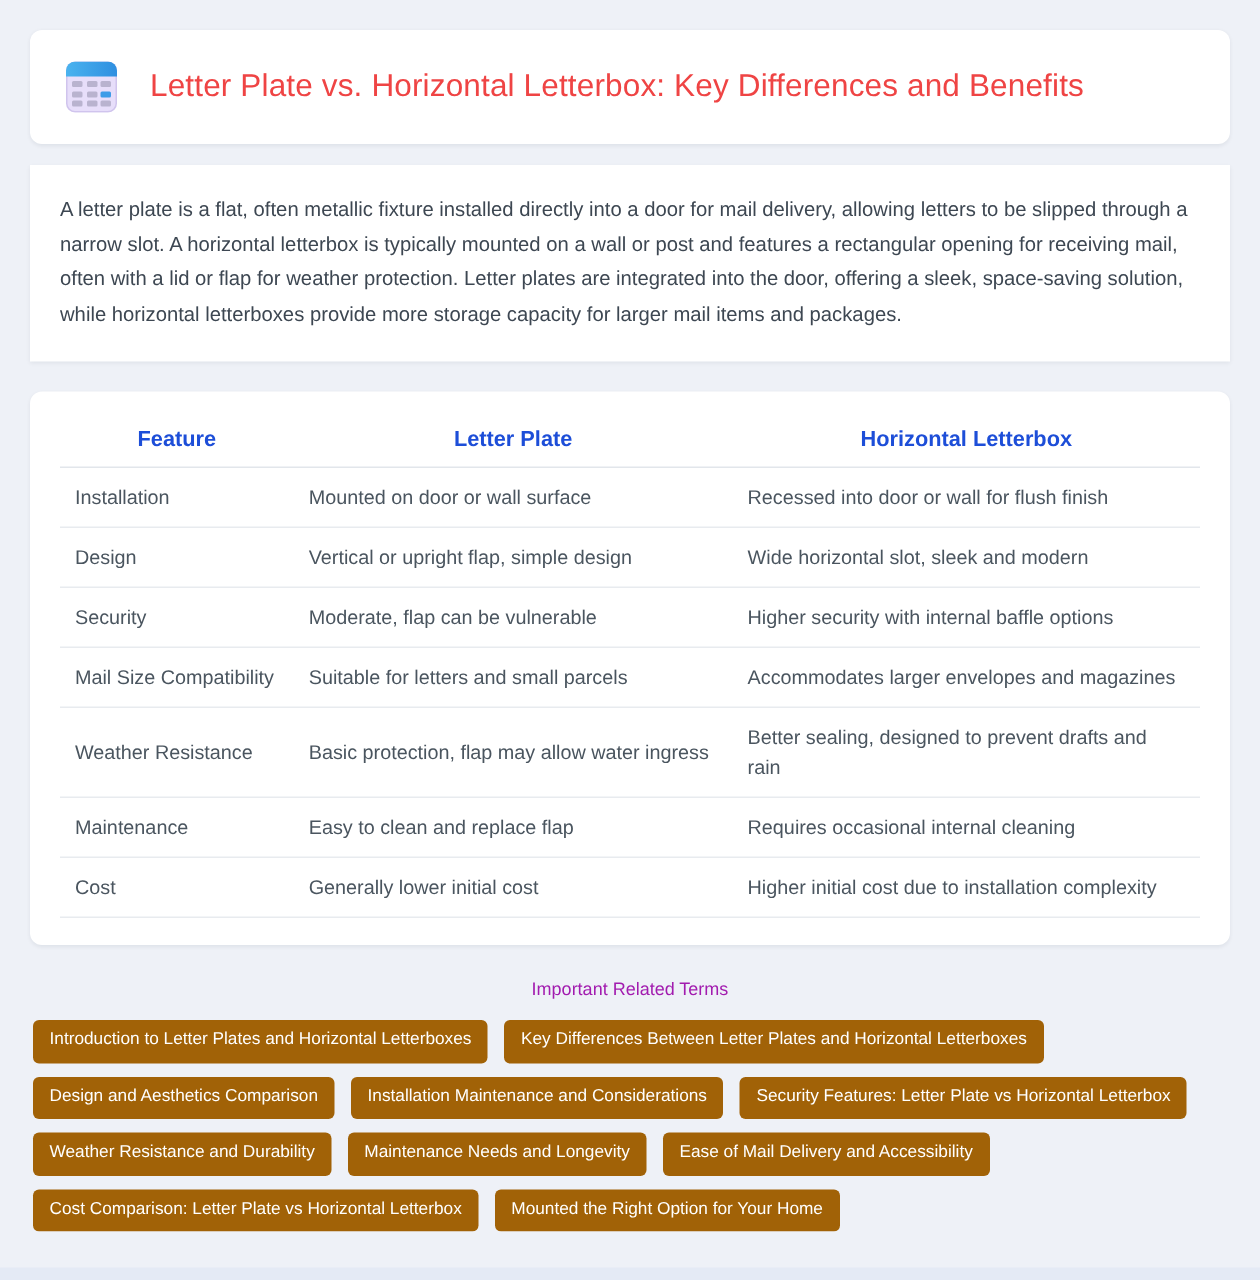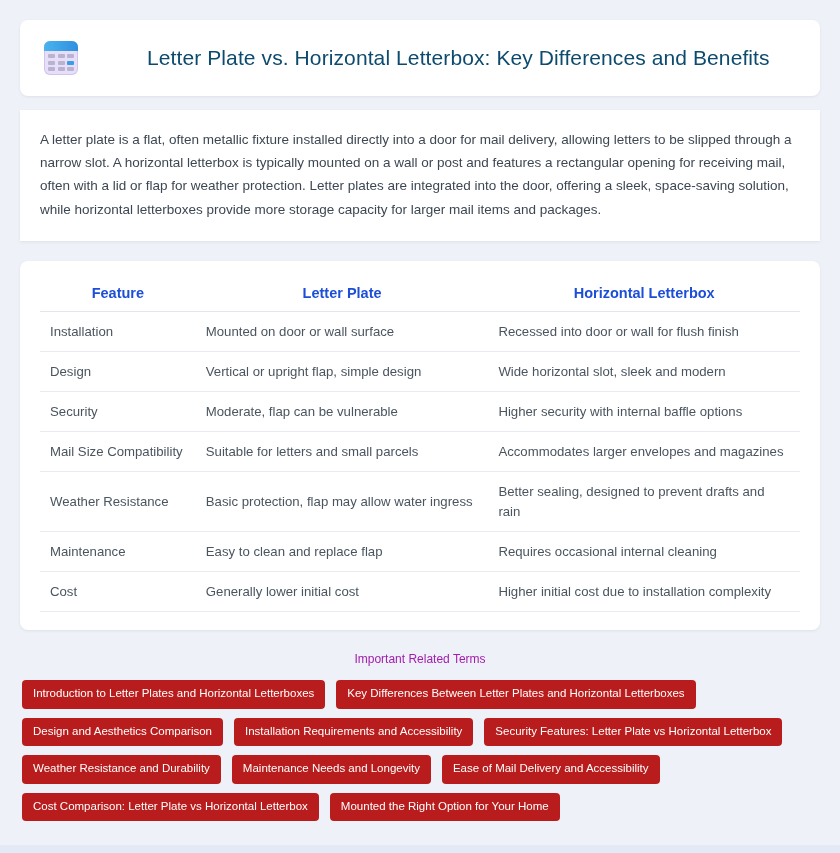--- a/index.html
+++ b/index.html
@@ -59,25 +59,24 @@
   }
   .cal-icon .cal-grid i {
     display: block;
     background: #b9b3cf;
     border-radius: 1px;
   }
   .cal-icon .cal-grid i.accent { background: #3d9ce8; }
 
   .header-title {
     font-size: 21px;
-    color: #0c4a6e;
+    color: #ef4444;
     font-weight: 400;
     letter-spacing: 0.1px;
     line-height: 1.2;
-    margin-left: 47px;
   }
 
   
   .desc-card {
     margin-top: 14px;
     background: #ffffff;
     border-radius: 0;
     box-shadow: 0 1px 3px rgba(16,24,40,0.07);
     padding: 18px 20px 20px 20px;
   }
@@ -131,21 +130,21 @@
     margin-bottom: 14px;
   }
   .tags {
     display: flex;
     flex-wrap: wrap;
     gap: 9px 11px;
     justify-content: flex-start;
     padding: 0 2px;
   }
   .tag {
-    background: #b91c1c;
+    background: #a16207;
     color: #ffffff;
     font-size: 11.5px;
     line-height: 1;
     padding: 8px 11px 9px 11px;
     border-radius: 4px;
     white-space: nowrap;
     cursor: pointer;
   }
 
   
@@ -241,21 +240,21 @@
           </tr>
         </tbody>
     </table>
   </div>
 
   <h2 class="terms-heading">Important Related Terms</h2>
   <div class="tags" id="tag-list">
       <span class="tag">Introduction to Letter Plates and Horizontal Letterboxes</span>
       <span class="tag">Key Differences Between Letter Plates and Horizontal Letterboxes</span>
       <span class="tag">Design and Aesthetics Comparison</span>
-      <span class="tag">Installation Requirements and Accessibility</span>
+      <span class="tag">Installation Maintenance and Considerations</span>
       <span class="tag">Security Features: Letter Plate vs Horizontal Letterbox</span>
       <span class="tag">Weather Resistance and Durability</span>
       <span class="tag">Maintenance Needs and Longevity</span>
       <span class="tag">Ease of Mail Delivery and Accessibility</span>
       <span class="tag">Cost Comparison: Letter Plate vs Horizontal Letterbox</span>
       <span class="tag">Mounted the Right Option for Your Home</span>
     </div>
 
   <div class="footer-spacer"></div>
   <div class="footer">

